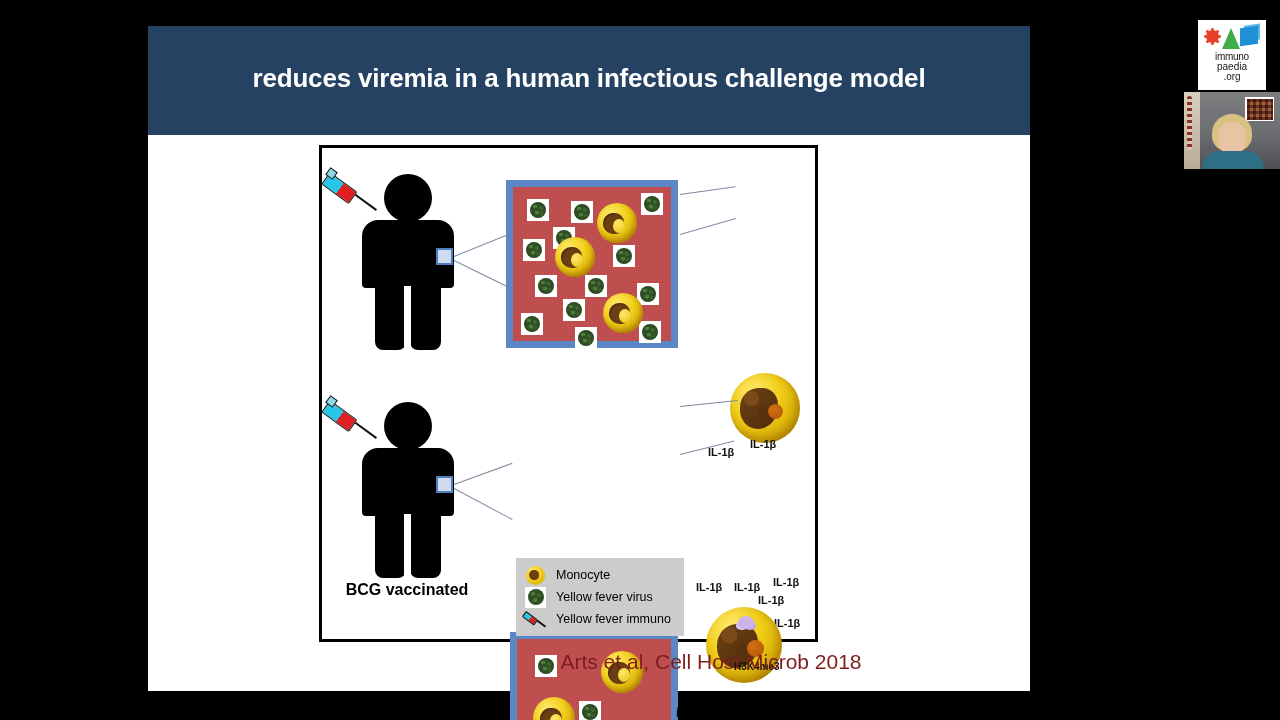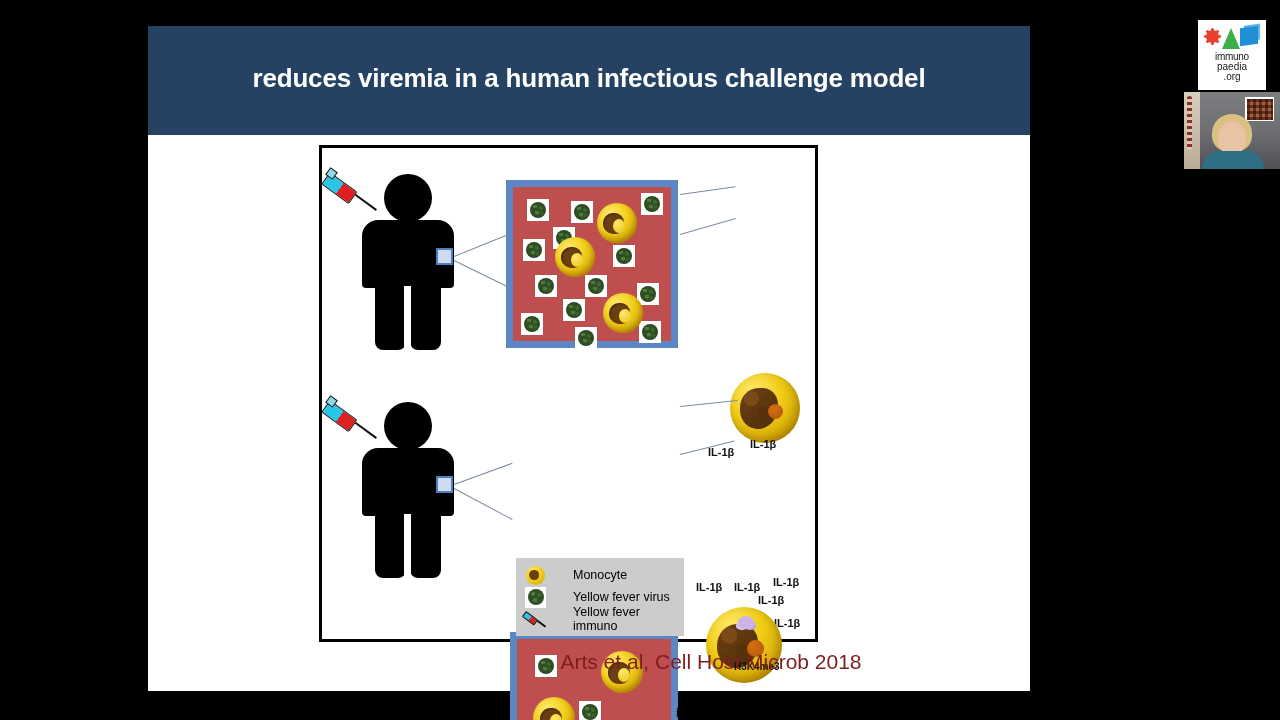--- a/index.html
+++ b/index.html
@@ -209,21 +209,21 @@
   }
 
   
   .legend {
     position: absolute; left: 194px; top: 410px;
     width: 168px; height: 78px;
     background: #cccccc;
     padding: 6px 8px;
     display: flex; flex-direction: column; justify-content: space-around;
   }
-  .leg-row { display: flex; align-items: center; gap: 26px; height: 22px; }
+  .leg-row { display: flex; align-items: center; gap: 9px; height: 22px; }
   .leg-icon { width: 23px; height: 21px; position: relative; flex: 0 0 23px; }
   .leg-text { font-size: 12.5px; color: #000; }
 
   .leg-mono {
     position: absolute; left: 2px; top: 1px;
     width: 19px; height: 19px; border-radius: 50%;
     background: radial-gradient(circle at 34% 28%, #ffe96a 0%, #f2cf1b 45%, #cfa205 100%);
   }
   .leg-mono::before {
     content: ""; position: absolute; left: 14%; top: 26%;
@@ -438,20 +438,21 @@
           <div class="p-legL"></div>
           <div class="p-legR"></div>
           <div class="p-gap"></div>
           <div class="p-armbox"></div>
           <div class="syringe">
             <div class="sy-barrel"></div>
             <div class="sy-plunger"></div>
             <div class="sy-needle"></div>
           </div>
         </div>
+        <div class="person-label">BCG vaccinated</div>
 
         <div class="conn" style="left:124px; top:96px; width:62px; transform:rotate(-20deg);"></div>
         <div class="conn" style="left:124px; top:100px; width:66px; transform:rotate(28deg);"></div>
 
         <div class="blood bottom">
           <div class="virus" style="left:18px; top:16px;">
               <i></i>
             </div>
           <div class="virus" style="left:62px; top:62px;">
               <i></i>

